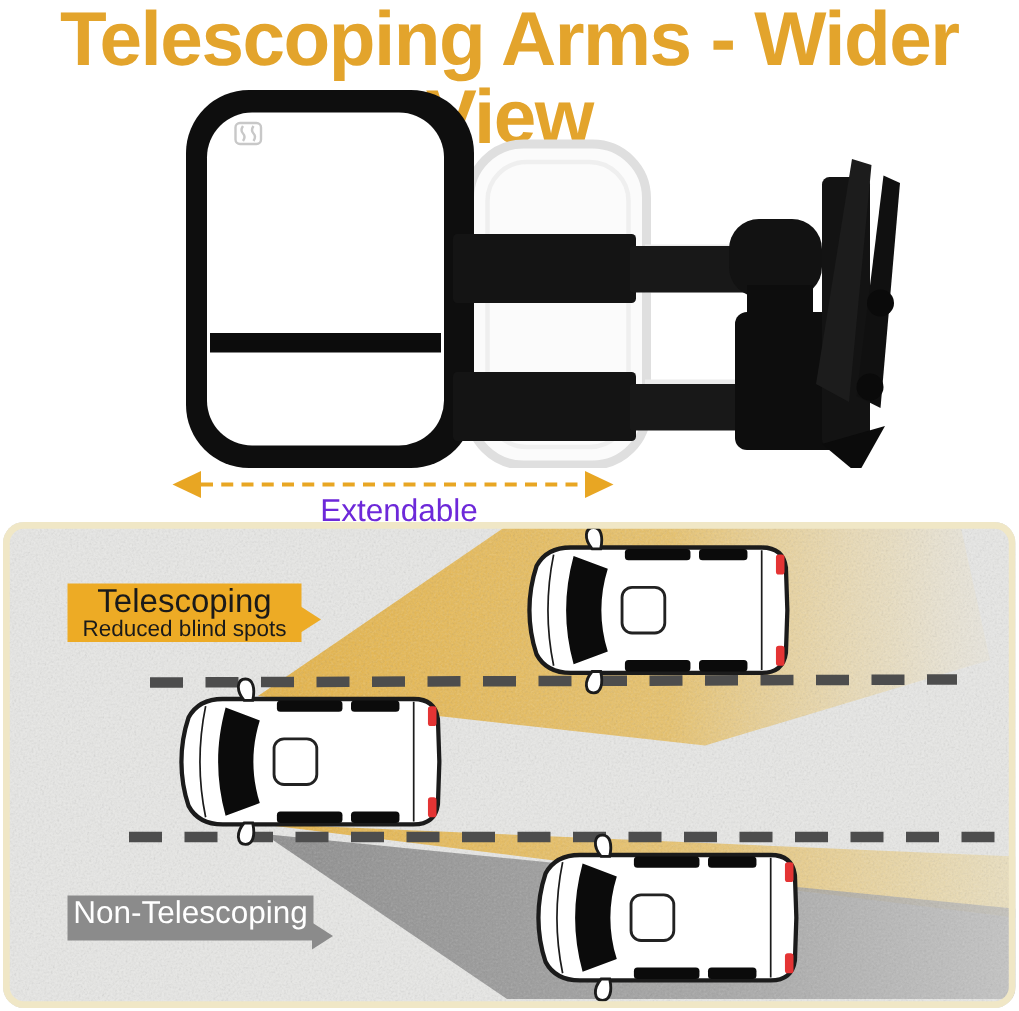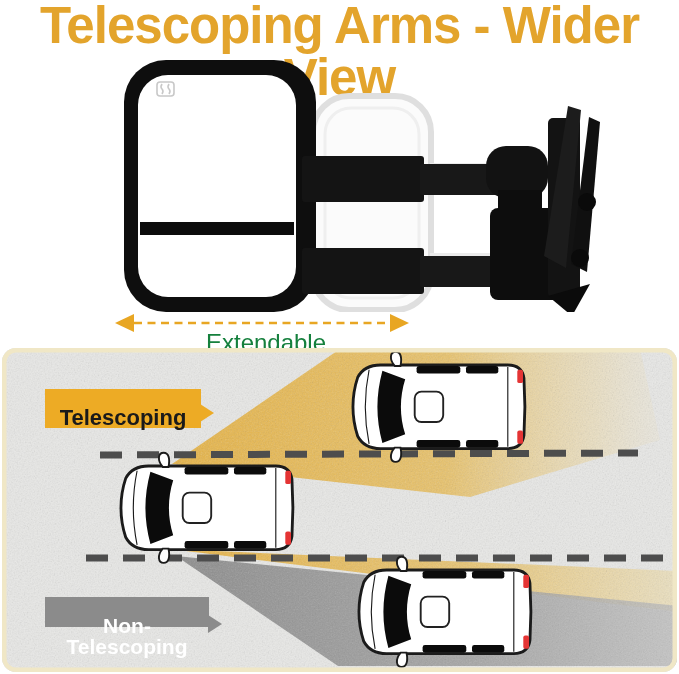--- a/index.html
+++ b/index.html
@@ -9,21 +9,21 @@
   }
   .title{
     position:absolute;left:0;top:0;width:679px;margin:0;
     text-align:center;font-size:51px;font-weight:bold;letter-spacing:-1px;
     color:#E3A42C;line-height:52px;
   }
   .photo-svg{position:absolute;left:0;top:50px;}
   .arrow-svg{position:absolute;left:0;top:312px;}
   .extend-label{
     position:absolute;left:106px;top:329px;width:320px;text-align:center;
-    font-size:24px;color:#15803d;
+    font-size:21px;color:#6d28d9;
   }
   .panel{
     position:absolute;left:2px;top:348px;width:675px;height:324px;
     border-radius:14px;overflow:hidden;background:#E9E9E7;
   }
   .panel svg{display:block;}
   .badge{position:absolute;text-align:center;z-index:5;}
   .badge .tail{position:absolute;width:0;height:0;border-style:solid;}
   .badge-tel{
     left:45px;top:389px;width:156px;height:39px;background:#EDAB25;color:#1A1A1A;
@@ -34,21 +34,21 @@
     border-color:transparent transparent transparent #EDAB25;
   }
   .badge-non{
     left:45px;top:597px;width:164px;height:30px;background:#8B8B8B;color:#FFFFFF;
   }
   .badge-non .tail{
     right:-13px;top:18px;
     border-width:9px 0 9px 14px;
     border-color:transparent transparent transparent #8B8B8B;
   }
-  .badge .main{font-size:22px;font-weight:bold;line-height:1.0;padding-top:18px;}
+  .badge .main{font-size:22px;font-weight:normal;line-height:1.0;padding-top:1px;}
   .badge-non .main{font-size:21px;}
   .badge .sub{font-size:15px;line-height:1.1;}
 </style>
 </head>
 <body>
 
 <div class="page">
 
   <h1 class="title">Telescoping Arms - Wider View</h1>
 
@@ -157,20 +157,21 @@
       <use href="#car" transform="translate(340.6,357.4) scale(0.95)"></use>
       <use href="#car" transform="translate(108.6,458.4) scale(0.95)"></use>
       <use href="#car" transform="translate(346.6,562.4) scale(0.95)"></use>
 
       <rect x="4" y="350" width="671" height="320" rx="12" fill="none" stroke="#F0E7C6" stroke-width="5"></rect>
     </svg>
   </div>
 
   <div class="badge badge-tel">
     <div class="main">Telescoping</div>
+    <div class="sub">Reduced blind spots</div>
     <div class="tail"></div>
   </div>
 
   <div class="badge badge-non">
     <div class="main">Non-Telescoping</div>
     <div class="tail"></div>
   </div>
 
 </div>
 

